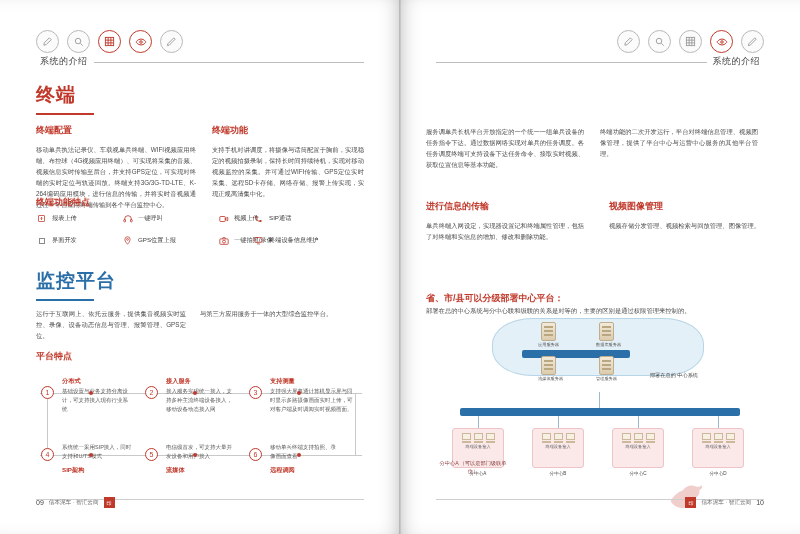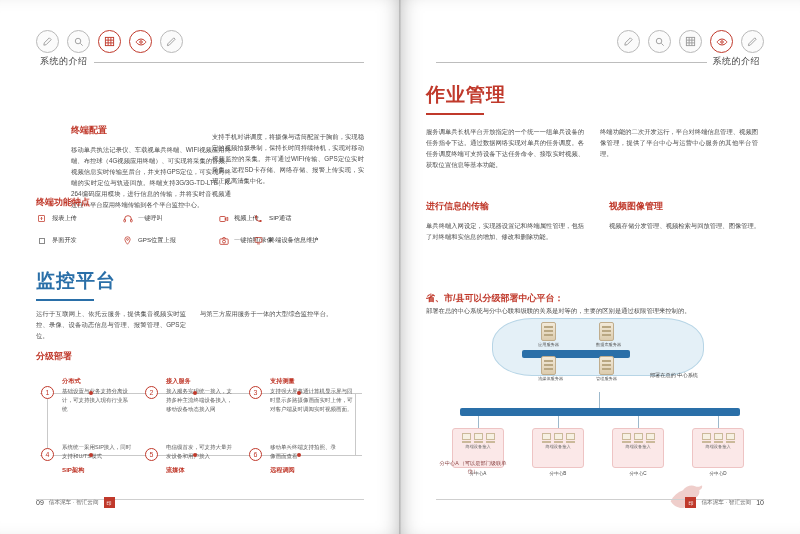--- a/index.html
+++ b/index.html
@@ -171,27 +171,32 @@
       </div>
       <div class="ic">
         <svg width="11" height="11" viewBox="0 0 24 24" fill="none" stroke="currentColor" stroke-width="2">
             <path d="M3 21l4-1L20 7l-3-3L4 17z"></path>
           </svg>
       </div>
     </div>
     <div class="hdr-rule"></div>
     <div class="hdr-label">系统的介绍</div>
 
-
-    <div class="blk" style="left:36px; top:124px; width:160px;margin-left:35px;">
+    <div class="blk" style="left:36px; top:82px;">
+      <div class="h1">终端</div>
+      <div class="h1-underline"></div>
+    </div>
+
+    <div class="blk" style="left:36px; top:124px; width:160px;">
       <div class="h2">终端配置</div>
       <div class="body" style="margin-top:7px;">移动单兵执法记录仪、车载视单兵终端、WIFI视频应用终端、布控球（4G视频应用终端）、可实现将采集的音频、视频信息实时传输至后台，并支持GPS定位，可实现对终端的实时定位与轨迹回放。终端支持3G/3G-TD-LTE、K-264编码应用模块，进行信息的传输，并将实时音视频通过任一平台应用终端传输到各个平台监控中心。</div>
     </div>
 
     <div class="blk" style="left:212px; top:124px; width:152px;">
+      <div class="h2">终端功能</div>
       <div class="body" style="margin-top:7px;">支持手机对讲调度，将摄像与话筒配置于胸前，实现稳定的视频拍摄录制，保持长时间持续待机，实现对移动视频监控的采集。并可通过WIFI传输、GPS定位实时采集、远程SD卡存储、网络存储、报警上传实现，实现正规高清集中化。</div>
     </div>
 
     <div class="blk" style="left:36px; top:196px;">
       <div class="h2">终端功能特点</div>
     </div>
 
     <div class="feat-list" style="left:36px; top:213px;">
       <div class="feat">
         <span class="g">
@@ -268,21 +273,21 @@
     </div>
 
     <div class="blk" style="left:36px; top:268px;">
       <div class="h1 blue">监控平台</div>
       <div class="h1-underline blue"></div>
     </div>
 
     <div class="body" style="position:absolute; left:36px; top:308px; width:150px;">运行于互联网上、依托云服务，提供集音视频实时监控、录像、设备动态信息与管理、报警管理、GPS定位。</div>
     <div class="body" style="position:absolute; left:200px; top:308px; width:164px;">与第三方应用服务于一体的大型综合监控平台。</div>
 
-    <div class="h2" style="position:absolute; left:36px; top:350px;">分级部署</div>
+    <div class="h2" style="position:absolute; left:36px; top:350px;">平台特点</div>
 
     <div>
       <div class="tl-line" style="left:40px; top:393px; width:322px;"></div>
       <div class="tl-line" style="left:40px; top:455px; width:322px;"></div>
       <div class="vstem" style="left:47px; top:393px; height:62px;"></div>
       <div class="vstem" style="left:355px; top:393px; height:62px;"></div>
 
       <div class="num" style="left:41px; top:386px;">1</div>
       <div class="tl-title" style="left:62px; top:377px;">分布式</div>
       <div class="tl-body" style="left:62px; top:387px;">基础设置与业务支持分离设计，可支持接入现有行业系统</div>
@@ -351,24 +356,20 @@
       </div>
       <div class="ic">
         <svg width="11" height="11" viewBox="0 0 24 24" fill="none" stroke="currentColor" stroke-width="2">
             <path d="M3 21l4-1L20 7l-3-3L4 17z"></path>
           </svg>
       </div>
     </div>
     <div class="hdr-rule"></div>
     <div class="hdr-label">系统的介绍</div>
 
-    <div class="blk" style="left:26px; top:82px;">
-      <div class="h1">作业管理</div>
-      <div class="h1-underline"></div>
-    </div>
 
     <div class="body" style="position:absolute; left:26px; top:126px; width:158px;">服务调单兵长机平台开放指定的一个统一一组单兵设备的任务指令下达。通过数据网络实现对单兵的任务调度。各任务调度终端可支持设备下达任务命令、接取实时视频、获取位置信息等基本功能。</div>
     <div class="body" style="position:absolute; left:200px; top:126px; width:158px;">终端功能的二次开发运行，平台对终端信息管理、视频图像管理，提供了平台中心与运营中心服务的其他平台管理。</div>
 
     <div class="blk" style="left:26px; top:200px; width:158px;">
       <div class="h2">进行信息的传输</div>
       <div class="body" style="margin-top:7px;">单兵终端入网设定，实现器设置记和终端属性管理，包括了对终端和实信息的增加、修改和删除功能。</div>
     </div>
     <div class="blk" style="left:209px; top:200px; width:158px;">
       <div class="h2">视频图像管理</div>

